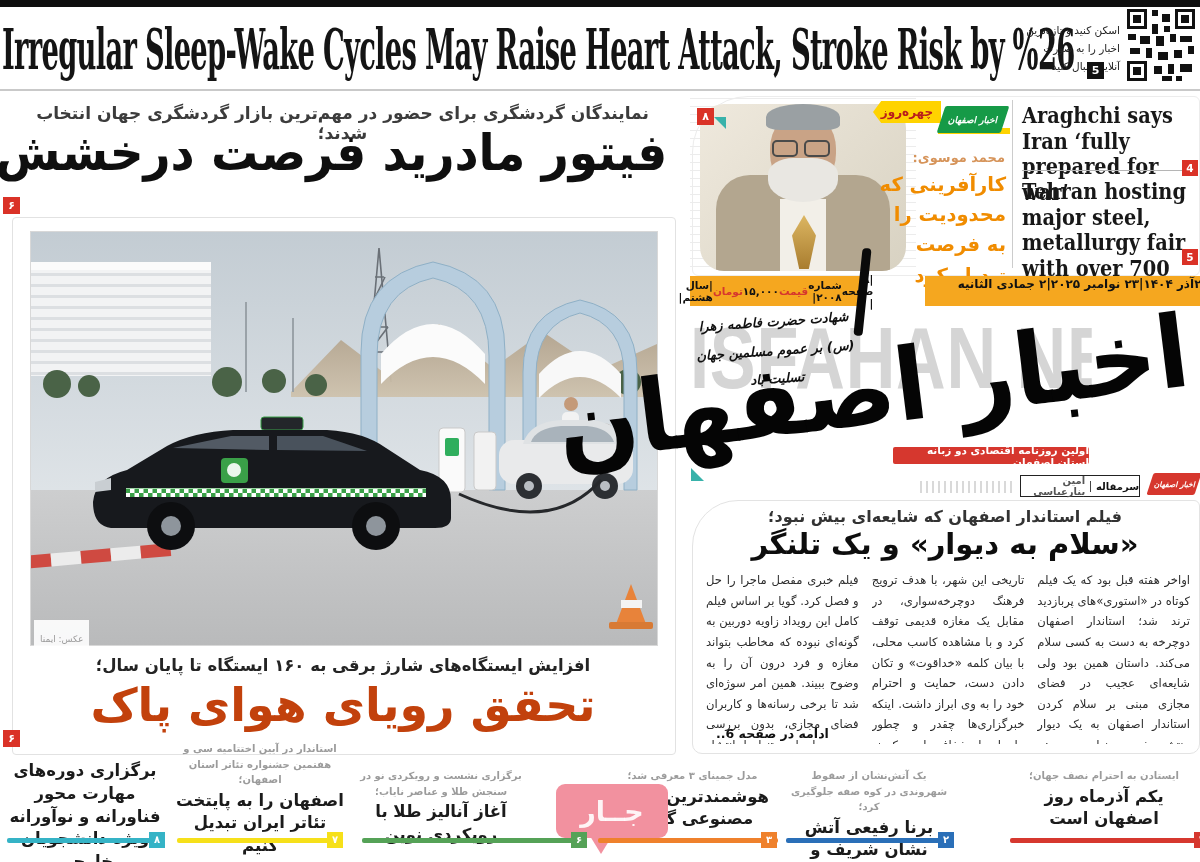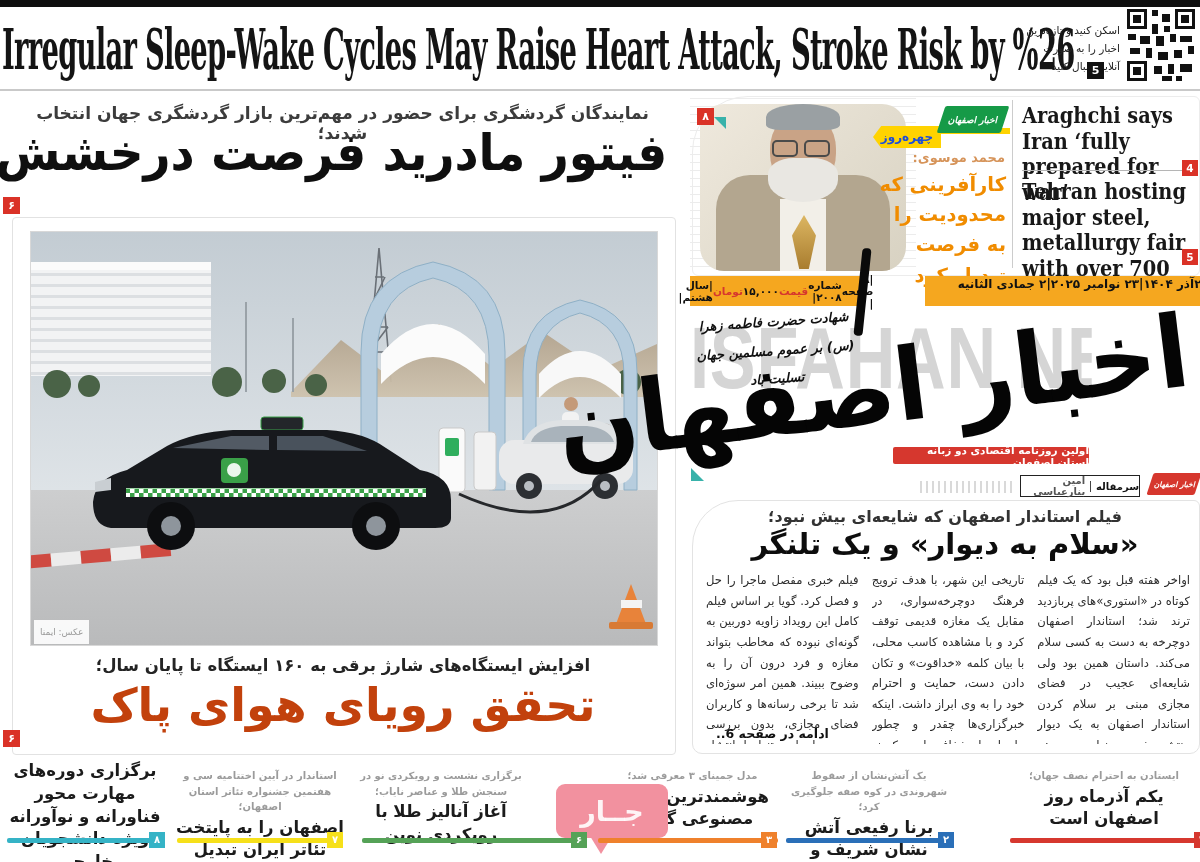--- a/index.html
+++ b/index.html
@@ -28,21 +28,21 @@
   .lead-kicker{left:30px;top:103px;width:625px;direction:rtl;text-align:center;
     font-size:17px;font-weight:600;color:#3c3c3c;}
   .lead-head{left:0;top:124px;width:688px;direction:rtl;text-align:center;
     font-size:50px;font-weight:800;color:#0f0f0f;letter-spacing:-1px;
     transform:scaleX(.94);transform-origin:50% 0;white-space:nowrap;}
   .badge-lead{left:3px;top:197px;}
   .lead-card{left:12px;top:217px;width:662px;height:536px;background:#fff;
     border:1px solid #e2e2e2;border-radius:4px;}
   .photo{left:30px;top:231px;width:626px;height:413px;overflow:hidden;border:1px solid #d8d8d8;background:#dfe5e9;}
   .photo-credit{left:34px;top:620px;background:rgba(255,255,255,.9);color:#999;
-    font-size:9px;padding:7px 6px;direction:rtl;}
+    font-size:9px;padding:14px 6px;direction:rtl;}
   .photo-caption{left:30px;top:656px;width:626px;direction:rtl;text-align:center;
     font-size:16.5px;font-weight:600;color:#242424;}
   .photo-head{left:30px;top:678px;width:626px;direction:rtl;text-align:center;
     font-size:46px;font-weight:800;color:#c2410c;}
   .badge-photo{left:3px;top:730px;}
 
   
   .stripes-face{left:690px;top:98px;width:226px;height:174px;
     background:repeating-linear-gradient(180deg,#ececec 0 1px,transparent 1px 8px);}
   .face-outline{left:692px;top:96px;width:506px;height:178px;border:1px solid #ececec;
@@ -56,21 +56,21 @@
     border-radius:46% 46% 48% 48%;}
   .f-hair{position:absolute;left:66px;top:0;width:74px;height:26px;background:#9aa0a3;
     border-radius:50% 50% 20% 20%;}
   .f-beard{position:absolute;left:68px;top:54px;width:70px;height:44px;background:#e9e7e2;
     border-radius:40% 40% 55% 55%;}
   .f-gl{position:absolute;width:22px;height:13px;border:2px solid #4a4a4a;border-radius:5px;top:36px;}
   .f-trophy{position:absolute;left:92px;bottom:2px;width:24px;height:54px;
     background:linear-gradient(#dcb662,#a97d2f);clip-path:polygon(50% 0,100% 38%,70% 100%,30% 100%,0 38%);}
   .badge-face{left:697px;top:108px;}
   .tri-teal-a{left:714px;top:117px;width:0;height:0;border-top:12px solid #38b2aa;border-left:12px solid transparent;}
-  .ribbon{left:873px;top:126px;width:68px;height:22px;background:#ffd300;color:#1d4ed8;
+  .ribbon{left:873px;top:101px;width:68px;height:22px;background:#ffd300;color:#b91c1c;
     font-size:12px;font-weight:700;display:flex;align-items:center;justify-content:center;
     direction:rtl;clip-path:polygon(100% 0,100% 100%,12% 100%,0 50%,12% 0);}
   .ribbon-ext{left:938px;top:128px;width:72px;height:6px;background:#ffd300;}
   .green-logo{left:941px;top:106px;width:64px;height:27px;background:#169a47;
     transform:skewX(-18deg);border-radius:2px;display:flex;align-items:center;justify-content:center;}
   .green-logo span{transform:skewX(18deg);color:#fff;font-size:9px;font-style:italic;
     font-weight:700;direction:rtl;white-space:nowrap;}
   .face-name{left:880px;top:150px;width:125px;direction:rtl;text-align:right;
     font-size:13px;font-weight:700;color:#d6945a;}
   .face-quote{left:878px;top:170px;width:128px;direction:rtl;text-align:right;
@@ -147,21 +147,21 @@
   .t0 .tz-badge{right:-12px;background:#d6382f;}
   .t1{left:790px;width:158px;}
   .t1 .tz-bar{left:-4px;width:162px;background:#2a6fb8;}
   .t1 .tz-badge{right:-6px;background:#2a6fb8;}
   .t2{left:600px;width:185px;}
   .t2 .tz-bar{left:-2px;width:180px;background:#ef812c;}
   .t2 .tz-badge{right:8px;background:#ef812c;}
   .t3{left:360px;width:162px;}
   .t3 .tz-bar{left:2px;width:223px;background:#55a257;}
   .t3 .tz-badge{right:-65px;background:#55a257;}
-  .t4{left:175px;width:170px;}
+  .t4{left:175px;width:170px;justify-content:flex-end;}
   .t4 .tz-bar{left:2px;width:166px;background:#f6e01a;}
   .t4 .tz-badge{right:2px;background:#f6e01a;}
   .t5{left:5px;width:160px;}
   .t5 .tz-bar{left:2px;width:156px;background:#35b3c6;}
   .t5 .tz-badge{right:0;background:#35b3c6;}
   .jar{left:556px;top:784px;width:112px;height:54px;background:#f2919f;border-radius:9px;
     display:flex;align-items:center;justify-content:center;z-index:1;}
   .jar:after{content:"";position:absolute;left:34px;top:52px;width:0;height:0;
     border-top:18px solid #f2919f;border-left:11px solid transparent;border-right:11px solid transparent;}
   .jar span{color:rgba(255,255,255,.9);font-size:27px;font-weight:800;direction:rtl;}

